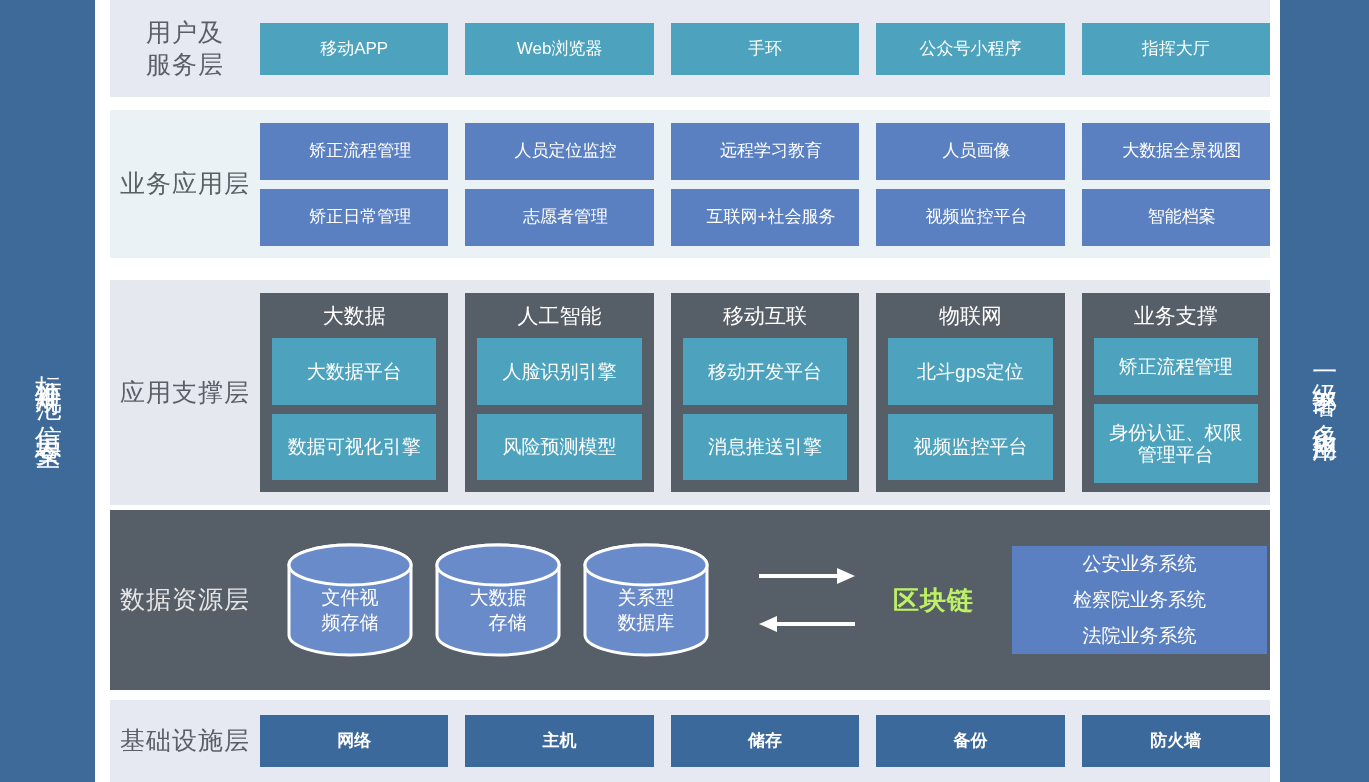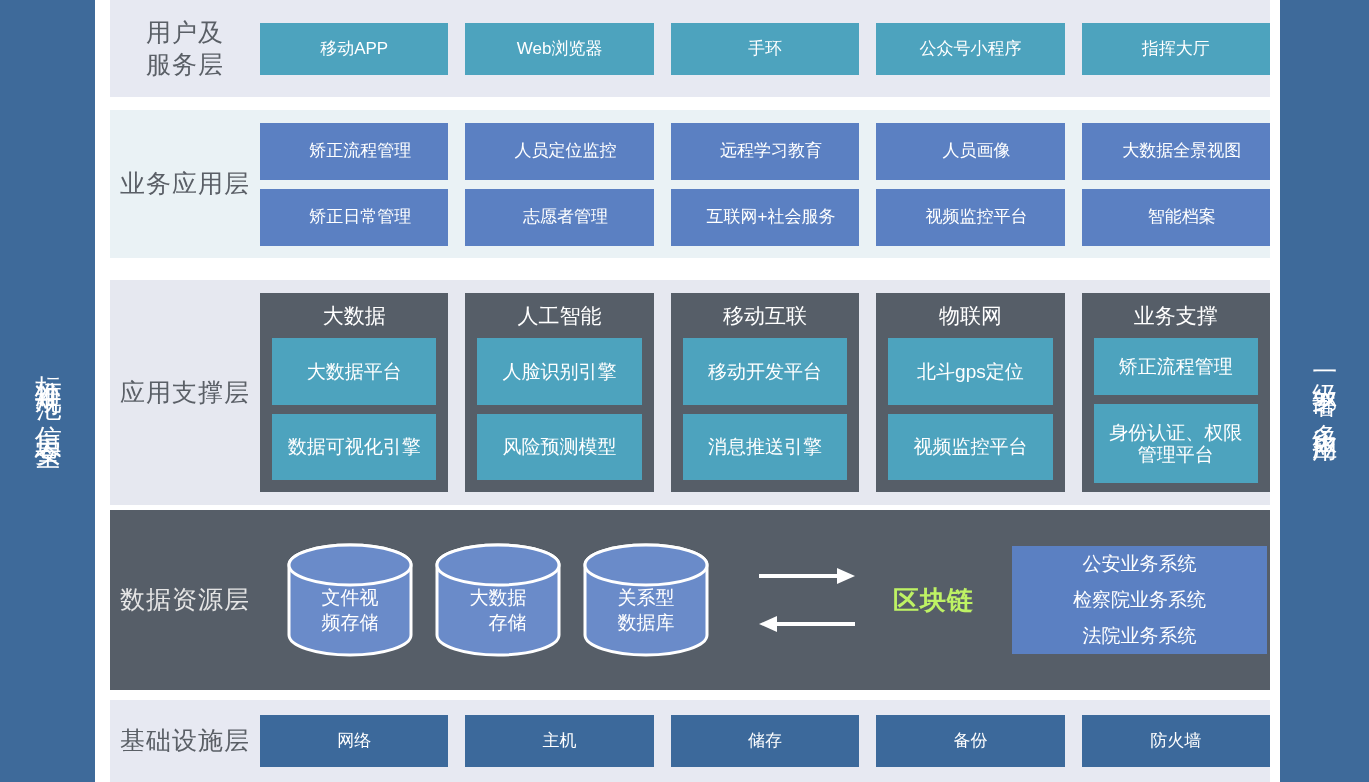--- a/index.html
+++ b/index.html
@@ -217,21 +217,21 @@
     width: 255px;
   }
   .ext-systems .chip { height: 36px; font-size: 19px; }
 
   
   #layer5 {
     top: 700px;
     height: 82px;
     background: #E7E9F2;
   }
-  #layer5 .chip { height: 52px; }
+  #layer5 .chip { height: 52px; font-weight: bold; }
 </style>
 </head>
 <body>
 
 <div id="canvas">
 
   <div class="rail left">
     <div class="rail-text">标准规范</div>
     <div class="rail-gap"></div>
     <div class="rail-text">信息安全</div>

